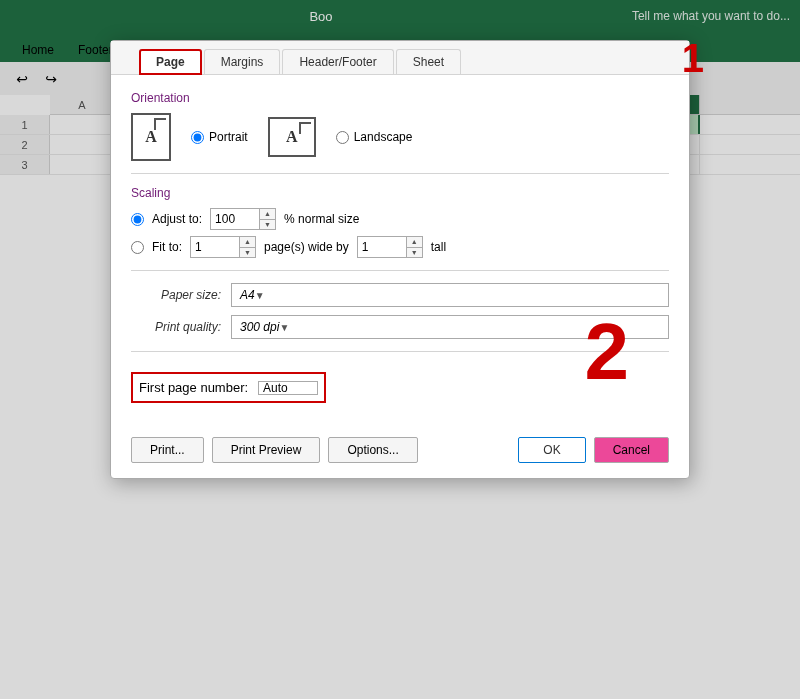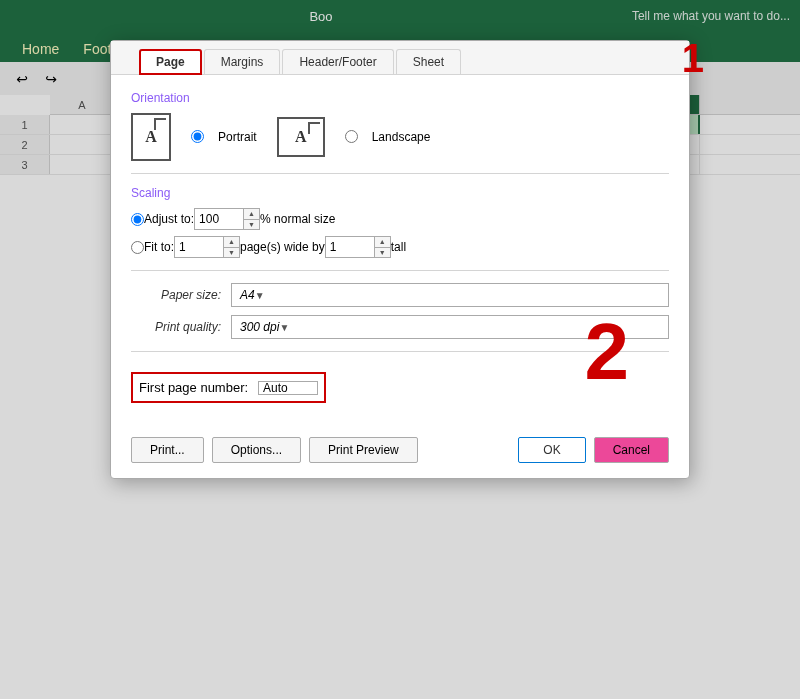--- a/index.html
+++ b/index.html
@@ -39,23 +39,23 @@
 
     .ribbon-tabs {
       height: 30px;
       background: #217346;
       display: flex;
       align-items: flex-end;
       padding: 0 10px;
     }
 
     .ribbon-tab {
-      color: #fef9c3;
+      color: #000000;
       padding: 5px 12px;
-      font-size: 14px;
+      font-size: 12px;
       cursor: pointer;
       border-radius: 3px 3px 0 0;
       text-align: right;
     }
 
     .ribbon-toolbar {
       height: 35px;
       background: #f3f3f3;
       border-bottom: 1px solid #d4d4d4;
       display: flex;
@@ -214,21 +214,21 @@
       outline-offset: -2px;
     }
 
     
     .dialog-content {
       padding: 16px 20px;
     }
 
     .section-label {
       font-size: 12px;
-      color: #8b5cf6;
+      color: #701a75;
       margin-bottom: 8px;
     }
 
     .divider {
       border: none;
       border-top: 1px solid #d4d4d4;
       margin: 12px 0;
     }
 
     
@@ -263,31 +263,32 @@
       content: '';
       position: absolute;
       top: 3px; right: 3px;
       width: 10px; height: 10px;
       border-top: 2px solid #555;
       border-left: 2px solid #555;
     }
 
     .radio-group {
       display: flex;
-      align-items: flex-start;
-      gap: 14px;
+      align-items: flex-end;
+      gap: 5px;
       font-size: 12px;
     }
 
     
     .scaling-section { margin-bottom: 12px; }
 
     .scaling-row {
       display: flex;
       align-items: center;
+      gap: 8px;
       margin: 6px 0;
       font-size: 12px;
     }
 
     .number-input {
       width: 50px;
       height: 22px;
       border: 1px solid #aaa;
       padding: 2px 4px;
       font-size: 12px;
@@ -632,22 +633,22 @@
         </div>
 
         
         <span class="annotation-2">2</span>
 
       </div>
 
       <div class="dialog-buttons">
         <div class="btn-group">
           <button class="dialog-btn">Print...</button>
+          <button class="dialog-btn">Print Preview</button>
           <button class="dialog-btn">Options...</button>
-          <button class="dialog-btn">Print Preview</button>
         </div>
         <div class="ok-cancel-group">
           <button class="btn-ok">OK</button>
           <button class="btn-cancel">Cancel</button>
         </div>
       </div>
 
     </div>
   </div>
 

